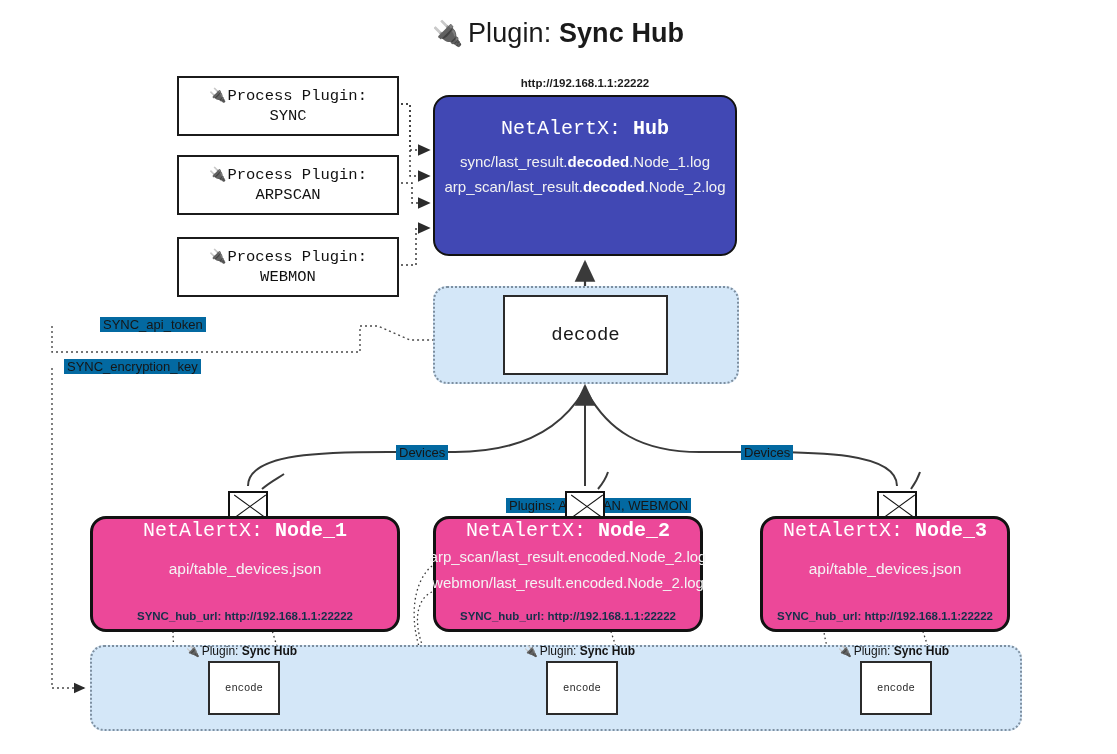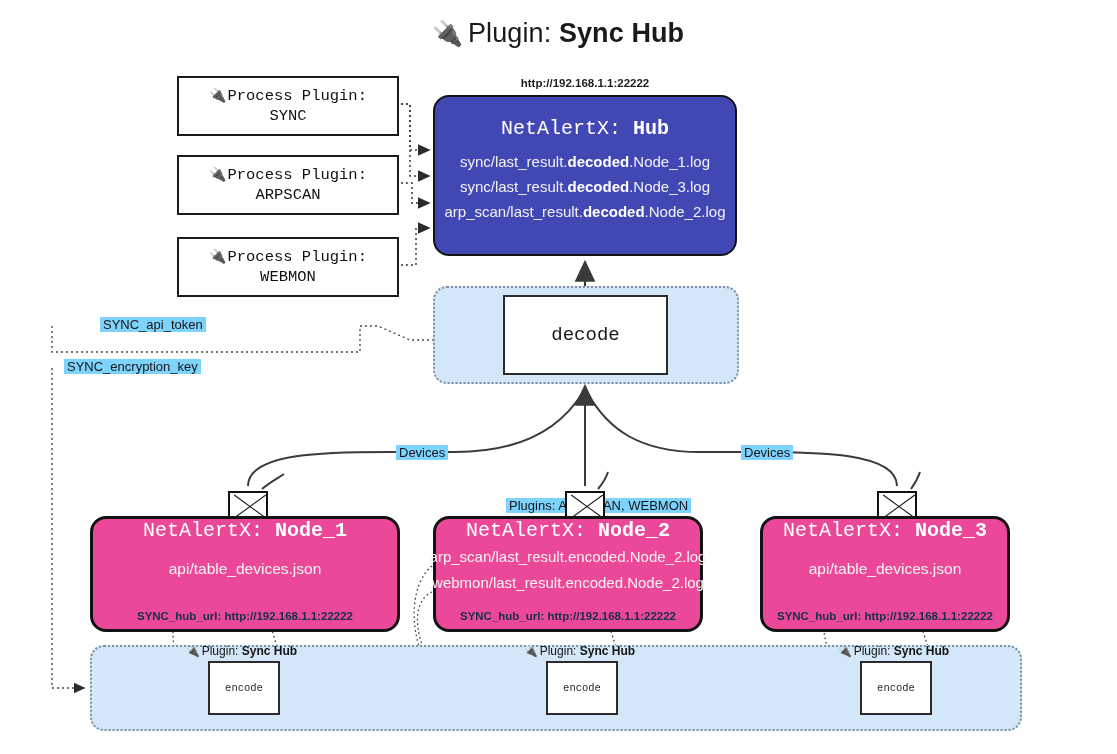--- a/index.html
+++ b/index.html
@@ -115,21 +115,21 @@
   .encode-label{
     position:absolute;top:644px;font-size:12px;white-space:nowrap;color:#141414;
     display:flex;align-items:center;
   }
   .encode-label .plug{font-size:11px;margin-right:2px;}
   .encode-label b{font-weight:bold;}
 
   
   .edge-label{
     position:absolute;font-size:13px;color:#161616;white-space:nowrap;
-    background:#7dd3fc;padding:0 3px;
+    background:#0369a1;padding:0 3px;
   }
 </style>
 </head>
 <body>
 
 <div id="canvas">
 
   <svg id="svg-layer" viewBox="0 0 1117 754">
     <defs>
       <marker id="ah" markerWidth="9" markerHeight="9" refX="7.5" refY="4.5" orient="auto">
@@ -204,21 +204,20 @@
     <div class="l2">WEBMON</div>
   </div>
 
   <div class="hub-url">http://192.168.1.1:22222</div>
   <div class="hub">
     <div class="hub-title">
       <span>NetAlertX:</span>
       <b>Hub</b>
     </div>
     <div class="log"><span>sync/last_result.</span><b>decoded</b><span>.Node_1.log</span></div>
-    <div class="log"><span>sync/last_result.</span><b>decoded</b><span>.Node_3.log</span></div>
     <div class="log"><span>arp_scan/last_result.</span><b>decoded</b><span>.Node_2.log</span></div>
   </div>
 
   <div class="decode-wrap"></div>
   <div class="decode-box">decode</div>
 
   <div class="edge-label" style="left:100px;top:317px;">SYNC_api_token</div>
   <div class="edge-label" style="left:64px;top:359px;">SYNC_encryption_key</div>
 
   <div class="edge-label" style="left:396px;top:445px;">Devices</div>

